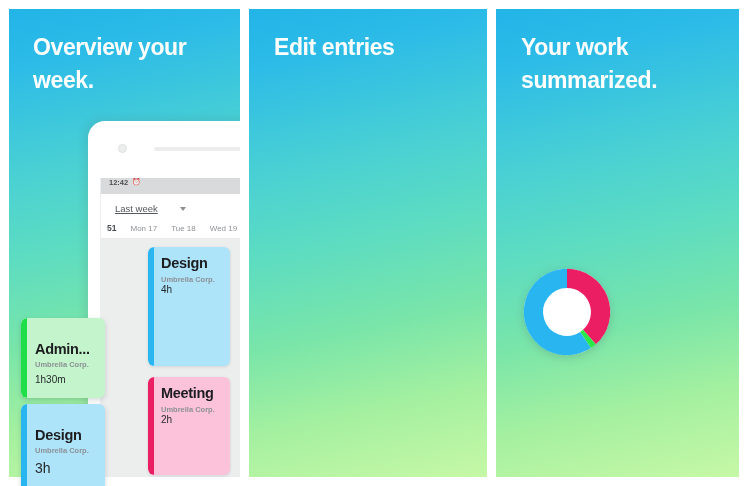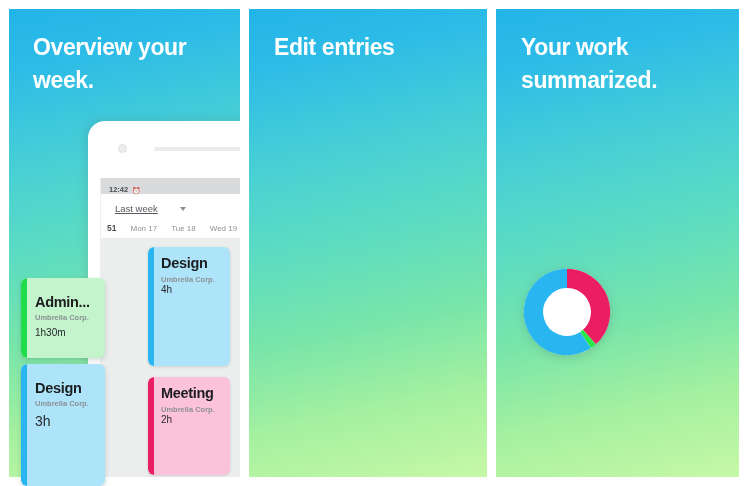--- a/index.html
+++ b/index.html
@@ -81,21 +81,21 @@
     left: 12px; right: 0; bottom: 0;
     top: 57px;
     background: #ffffff;
     overflow: hidden;
     border-left: 1px solid #eceef0;
   }
   .statusbar {
     height: 16px;
     background: #d9dadc;
     display: flex;
-    align-items: flex-end;
+    align-items: flex-start;
     gap: 4px;
     padding-left: 8px;
     font-size: 7.5px;
     color: #4b4d50;
     font-weight: bold;
   }
   .sb-ic { font-size: 7px; line-height: 1; opacity: .8; }
 
   
   .p1-toolbar {
@@ -151,22 +151,23 @@
   }
   .card .c { font-size: 7.5px; color: #8c9094; margin-top: 3px; font-weight: bold; }
   .card .h { font-size: 10px; color: #26282b; }
 
   
   .floatcard {
     position: absolute;
     border-radius: 6px;
     overflow: hidden;
     box-shadow: 0 2px 5px rgba(60,80,80,0.22);
-    padding: 16px 8px 6px 14px;
+    padding: 23px 8px 6px 14px;
     z-index: 30;
+    margin-top: 40px;
   }
 
   
   #donut {
     position: absolute;
     left: 521px; top: 266px;
     width: 92px; height: 92px;
     z-index: 30;
     filter: drop-shadow(0 2px 5px rgba(60,80,80,0.22));
   }

